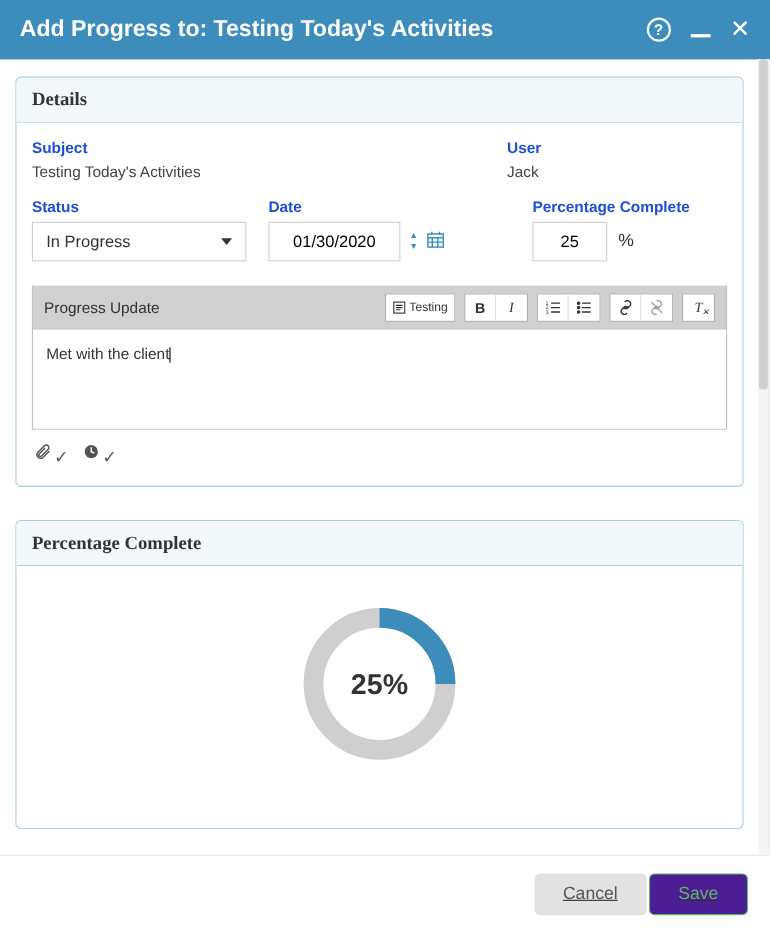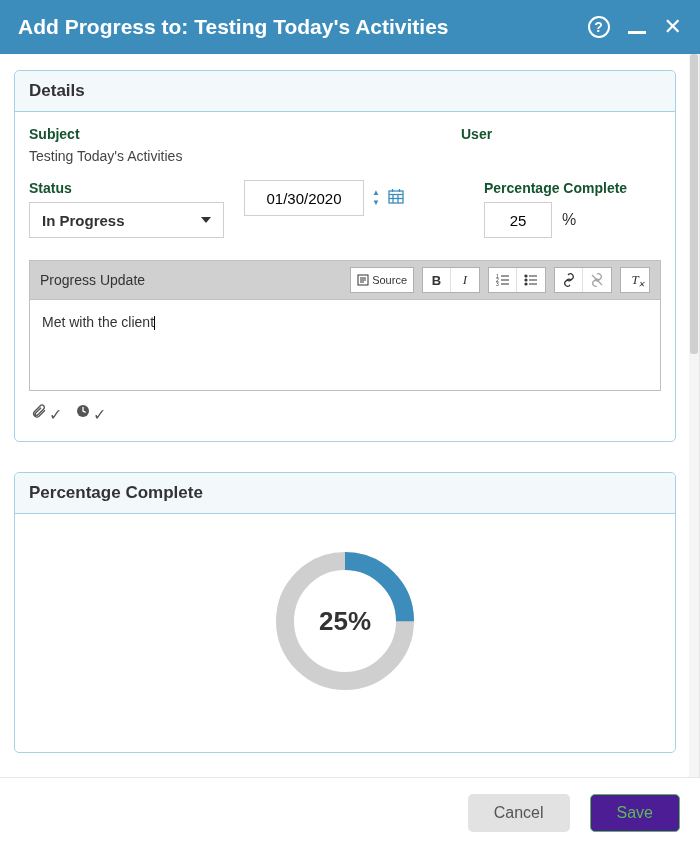--- a/index.html
+++ b/index.html
@@ -70,27 +70,28 @@
     margin-bottom: 30px;
   }
   .panel-header {
     background: #f3f8fb;
     border-bottom: 1px solid #a6d0e4;
     border-radius: 5px 5px 0 0;
     padding: 10px 14px;
     font-size: 17px;
     font-weight: 700;
     color: #333;
+    font-family: Liberation Serif, serif;
   }
   .panel-body {
     padding: 14px 14px 18px 14px;
   }
   .row { display: flex; gap: 20px; }
   .field { display: flex; flex-direction: column; }
-  .field .lbl { font-weight: 600; font-size: 14px; margin-bottom: 6px; color:#14532d;}
+  .field .lbl { font-weight: 600; font-size: 14px; margin-bottom: 6px; color:#1d4ed8;}
   .field .val { font-size: 14px; color:#444; }
   .subject-col { flex: 1; }
   .user-col { width: 200px; }
 
   .controls-row {
     display: flex;
     gap: 20px;
     margin-top: 16px;
     margin-bottom: 16px;
   }
@@ -100,21 +101,20 @@
   .select-box {
     border: 1px solid #cfcfcf;
     height: 36px;
     display: flex;
     align-items: center;
     padding: 0 12px;
     font-size: 15px;
     cursor: pointer;
     background:#fff;
     justify-content: space-between;
-    font-weight: bold;
   }
   .caret-down {
     width: 0; height: 0;
     border-left: 5px solid transparent;
     border-right: 5px solid transparent;
     border-top: 6px solid #333;
   }
 
   .date-col { flex: 0 0 220px; }
   .date-input-wrap {
@@ -208,22 +208,23 @@
   .donut-label {
     position:absolute; top:0;left:0;right:0;bottom:0;
     display:flex;align-items:center;justify-content:center;
     font-size:26px; font-weight:700; color:#333;
   }
 
   .footer {
     height: 71px;
     border-top: 1px solid #e6e6e6;
     display:flex; justify-content:flex-end; align-items:center;
-    gap: 20px; padding: 0 20px;
+    gap: 2px; padding: 0 20px;
     background:#fff;
+    text-decoration:underline;
   }
   .btn {
     height: 38px; padding: 0 26px;
     font-size: 16px; border-radius:5px;
     cursor:pointer;
     display:flex;align-items:center;justify-content:center;
   }
   .btn-cancel {
     background:#e2e2e2; border:none; color:#555;
   }
@@ -257,33 +258,35 @@
       <div class="panel-header">Details</div>
       <div class="panel-body">
 
         <div class="row">
           <div class="field subject-col">
             <span class="lbl">Subject</span>
             <span class="val">Testing Today's Activities</span>
           </div>
           <div class="field user-col">
             <span class="lbl">User</span>
+            <span class="val">Jack</span>
           </div>
         </div>
 
         <div class="controls-row">
           <div class="field select-wrap">
             <span class="lbl">Status</span>
             <div class="select-box">
               <span>In Progress</span>
               <span class="caret-down"></span>
             </div>
           </div>
 
           <div class="field date-col">
+            <span class="lbl">Date</span>
             <div class="date-input-wrap">
               <input class="date-input" value="01/30/2020" style="">
               <div class="spinner">
                 <div>▲</div>
                 <div>▼</div>
               </div>
               <span class="cal-icon">
                 <svg width="16" height="16" viewBox="0 0 16 16" fill="none" stroke="#3c8dbc" stroke-width="1.3">
                   <rect x="1" y="3" width="14" height="12"></rect>
                   <line x1="1" y1="6.5" x2="15" y2="6.5"></line>
@@ -309,21 +312,21 @@
         <div class="pu-section">
           <div class="pu-header">
             <span class="pu-title">Progress Update</span>
 
             <div class="tool-group">
               <div class="tool-btn src">
                 <svg width="12" height="12" viewBox="0 0 12 12" fill="none" stroke="#333" stroke-width="1">
                   <rect x="1" y="1" width="10" height="10"></rect>
                     <path d="M3 4h6M3 6h6M3 8h4"></path>
                 </svg>
-                <span>Source</span>
+                <span>Testing</span>
               </div>
             </div>
 
             <div class="tool-group">
               <div class="tool-btn">
                   <b>B</b>
                 </div>
               <div class="tool-btn">
                   <i style="font-family:serif;">I</i>
                 </div>

